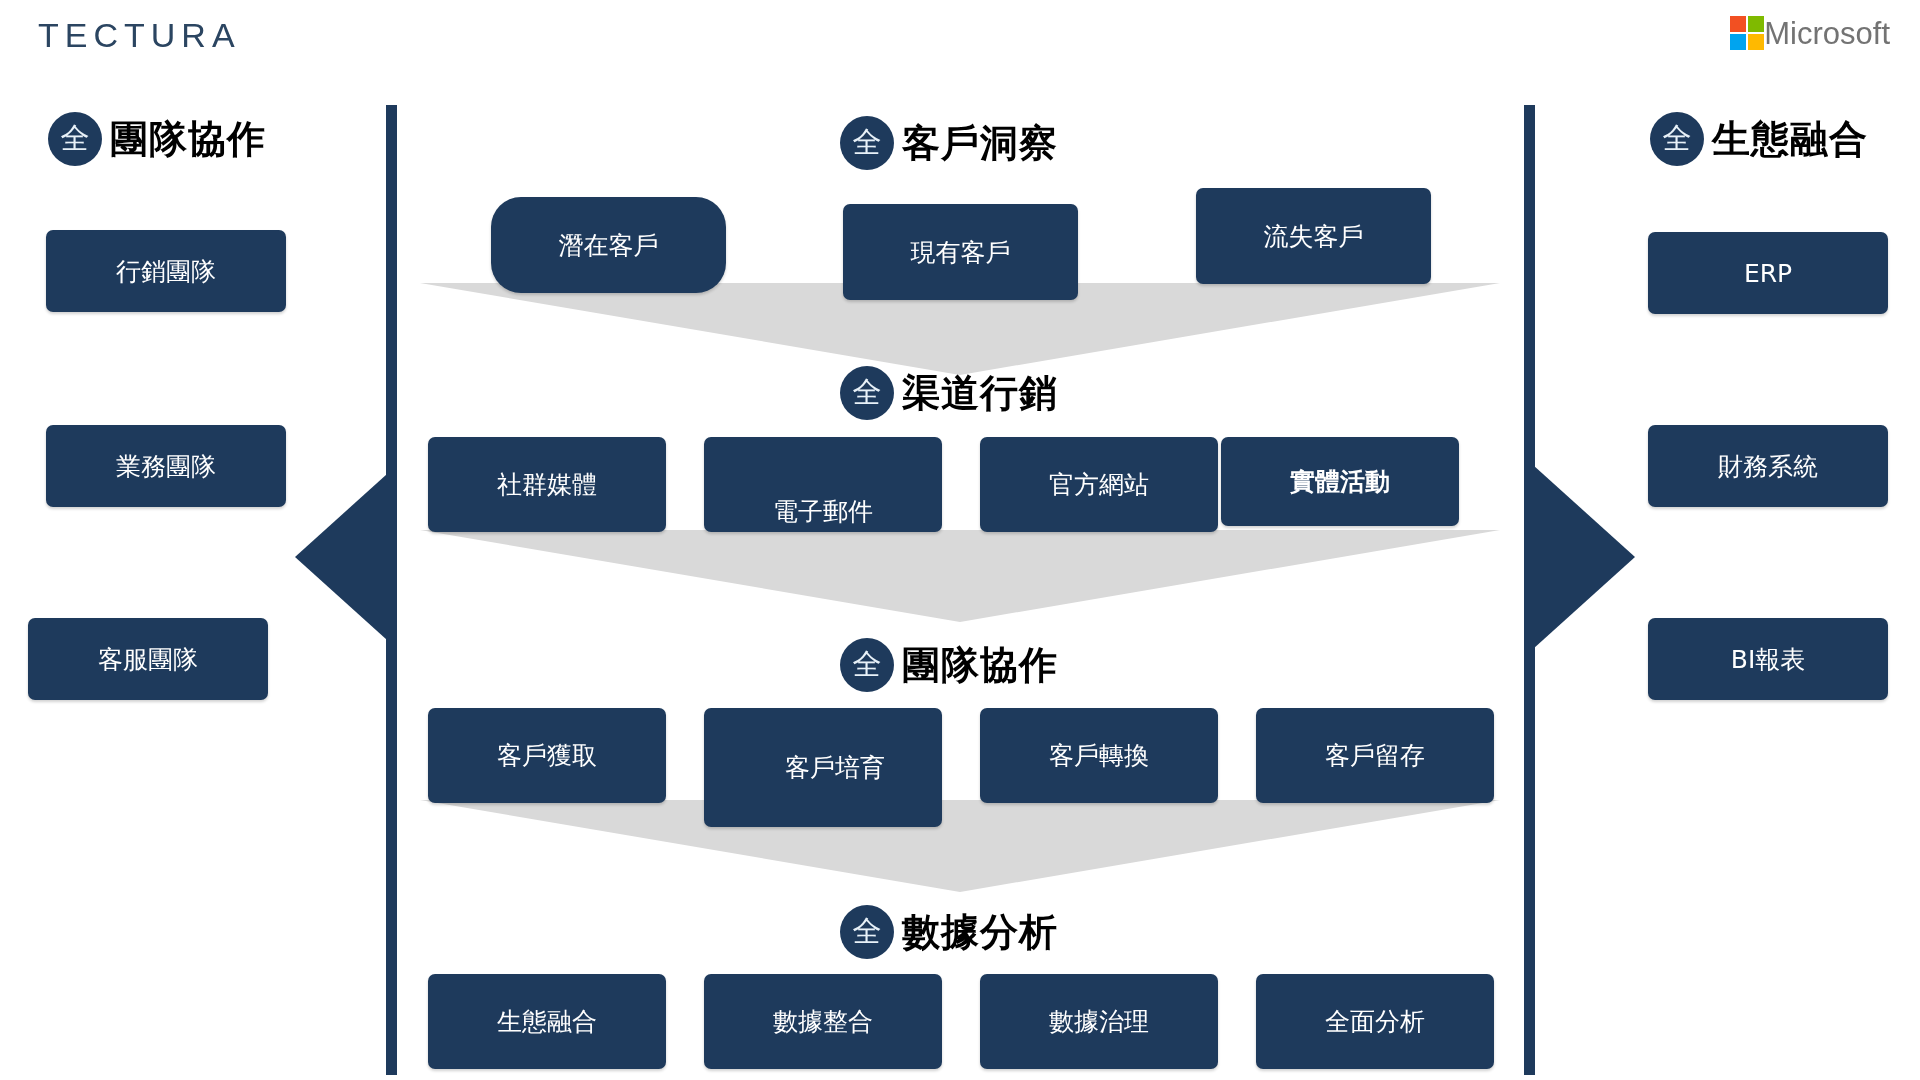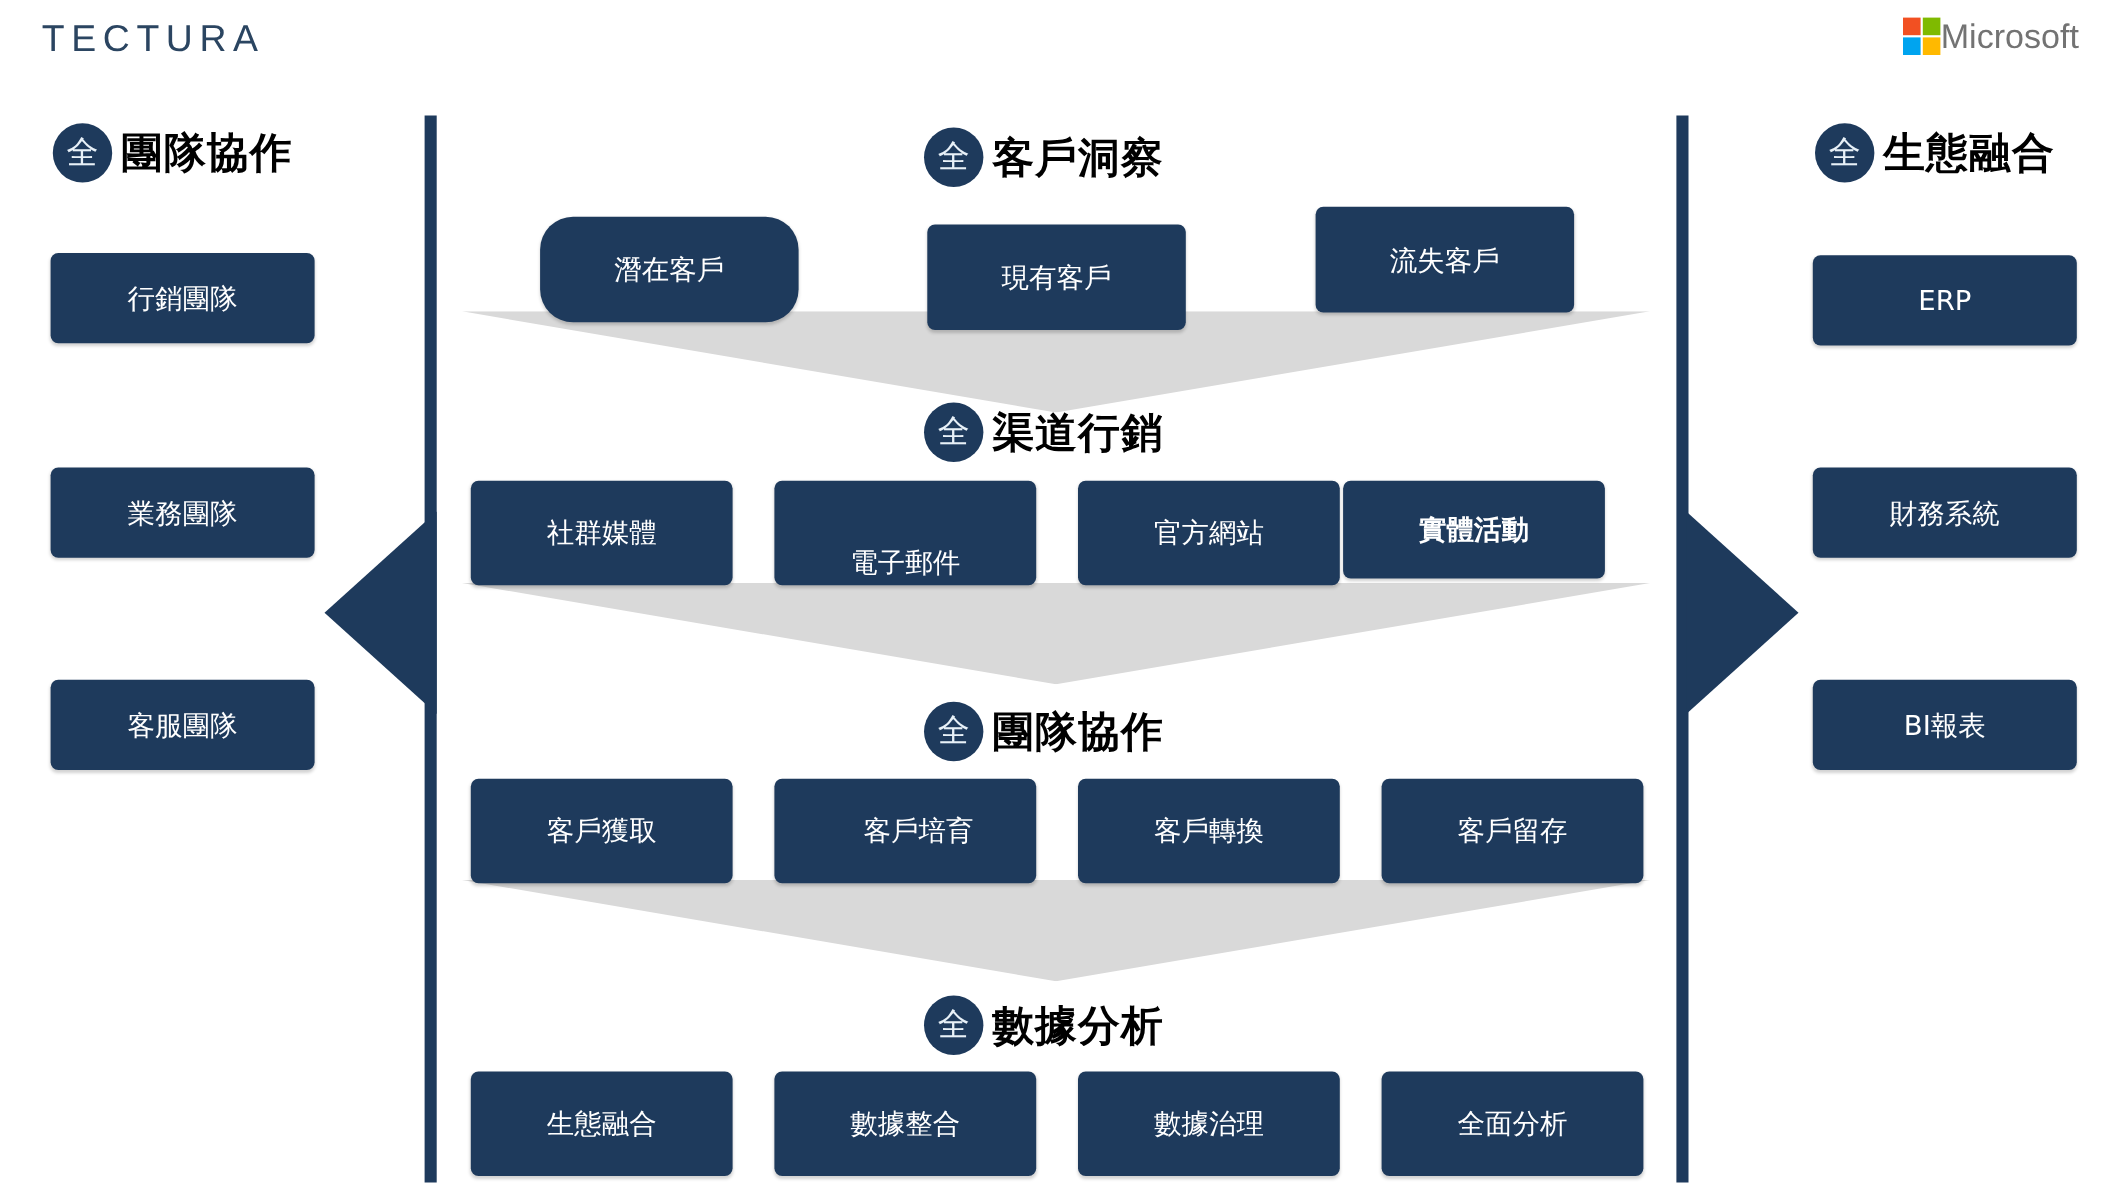--- a/index.html
+++ b/index.html
@@ -178,21 +178,21 @@
   <span class="badge-circle">全</span>
   <span class="section-title">團隊協作</span>
 </div>
 
 <div class="card side-card" style="left:46px; top:230px;">
   <span>行銷團隊</span>
 </div>
 <div class="card side-card" style="left:46px; top:425px;">
   <span>業務團隊</span>
 </div>
-<div class="card side-card" style="left:46px; top:618px;justify-content:center;">
+<div class="card side-card" style="left:28px; top:618px;justify-content:center;">
   <span>客服團隊</span>
 </div>
 
 <div class="section-head" style="left:1650px; top:112px;">
   <span class="badge-circle">全</span>
   <span class="section-title">生態融合</span>
 </div>
 
 <div class="card side-card bold" style="left:1648px; top:232px;">
   <span>ERP</span>
@@ -235,21 +235,21 @@
   <span>實體活動</span>
 </div>
 
 <div class="section-head" style="left:840px; top:638px;">
   <span class="badge-circle">全</span>
   <span class="section-title">團隊協作</span>
 </div>
 <div class="card" style="left:428px; top:708px; width:238px; height:95px;">
   <span>客戶獲取</span>
 </div>
-<div class="card" style="left:704px; top:708px; width:238px; height:95px;padding-left:28px;">
+<div class="card" style="left:704px; top:708px; width:238px; height:119px;padding-left:28px;">
   <span>客戶培育</span>
 </div>
 <div class="card" style="left:980px; top:708px; width:238px; height:95px;">
   <span>客戶轉換</span>
 </div>
 <div class="card" style="left:1256px; top:708px; width:238px; height:95px;">
   <span>客戶留存</span>
 </div>
 
 <div class="section-head" style="left:840px; top:905px;">

